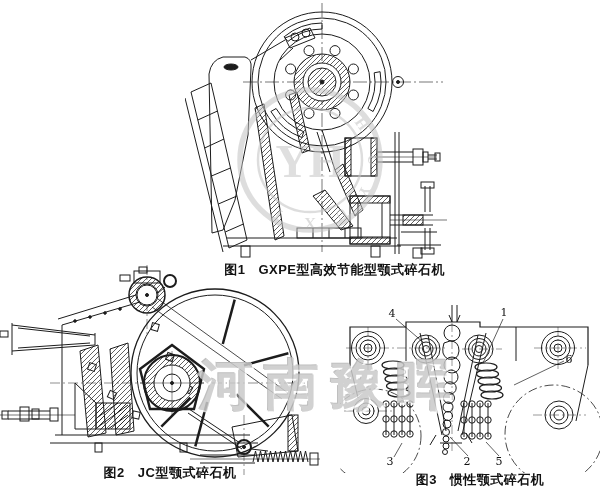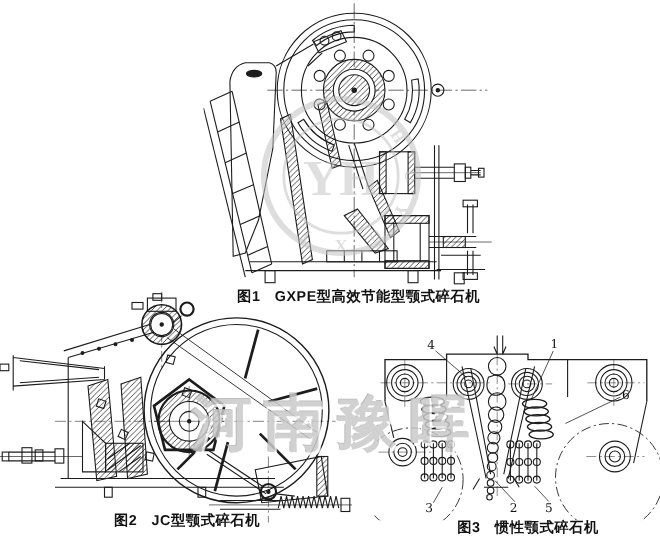--- a/index.html
+++ b/index.html
@@ -5,21 +5,21 @@
   html,body{margin:0;padding:0;background:#ffffff;}
   .page{position:relative;width:600px;height:500px;background:#ffffff;overflow:hidden;
         font-family:"Liberation Sans",sans-serif;}
   .fig{position:absolute;}
   .fig svg{display:block;}
   .caption{position:absolute;font-weight:bold;font-size:13px;color:#121212;
            white-space:nowrap;text-align:center;z-index:3;letter-spacing:.5px;}
   .caption .cap-title{margin-left:13px;}
   .wm-text{position:absolute;left:174px;top:349px;z-index:6;font-size:55px;font-weight:bold;
            color:#c9c9c9;letter-spacing:11px;opacity:.85;white-space:nowrap;
-           text-shadow:2px 2px 1px #ffffff, -1px -1px 0 #b5b5b5;}
+           text-shadow:2px 2px 1px #ffffff, -1px -1px 0 #b5b5b5;padding-left:24px;}
   .wm-logo{position:absolute;left:234px;top:84px;z-index:6;opacity:.55;}
   .pl{font-family:"DejaVu Serif",serif;font-size:11px;fill:#111;}
   .ringl{font-family:"Liberation Serif",serif;font-size:15px;font-weight:bold;fill:#c3c3c3;}
 </style>
 </head>
 <body>
 
 <div class="page">
 
   <div class="fig" style="left:185px;top:0;">
@@ -333,21 +333,21 @@
 
       <text class="pl" x="52" y="14" text-anchor="middle">4</text>
       <text class="pl" x="164" y="13" text-anchor="middle">1</text>
       <text class="pl" x="229" y="60" text-anchor="middle">6</text>
       <text class="pl" x="50" y="162" text-anchor="middle">3</text>
       <text class="pl" x="127" y="162" text-anchor="middle">2</text>
       <text class="pl" x="159" y="162" text-anchor="middle">5</text>
     </svg>
   </div>
 
-  <div class="caption" style="left:191px;top:261px;width:270px;">
+  <div class="caption" style="left:175px;top:261px;width:270px;text-align:right;">
     <span>图1</span><span class="cap-title">GXPE型高效节能型颚式碎石机</span>
   </div>
   <div class="caption" style="left:20px;top:464px;width:300px;">
     <span>图2</span><span class="cap-title">JC型颚式碎石机</span>
   </div>
   <div class="caption" style="left:350px;top:471px;width:260px;">
     <span>图3</span><span class="cap-title">惯性颚式碎石机</span>
   </div>
 
   <div class="wm-logo">

